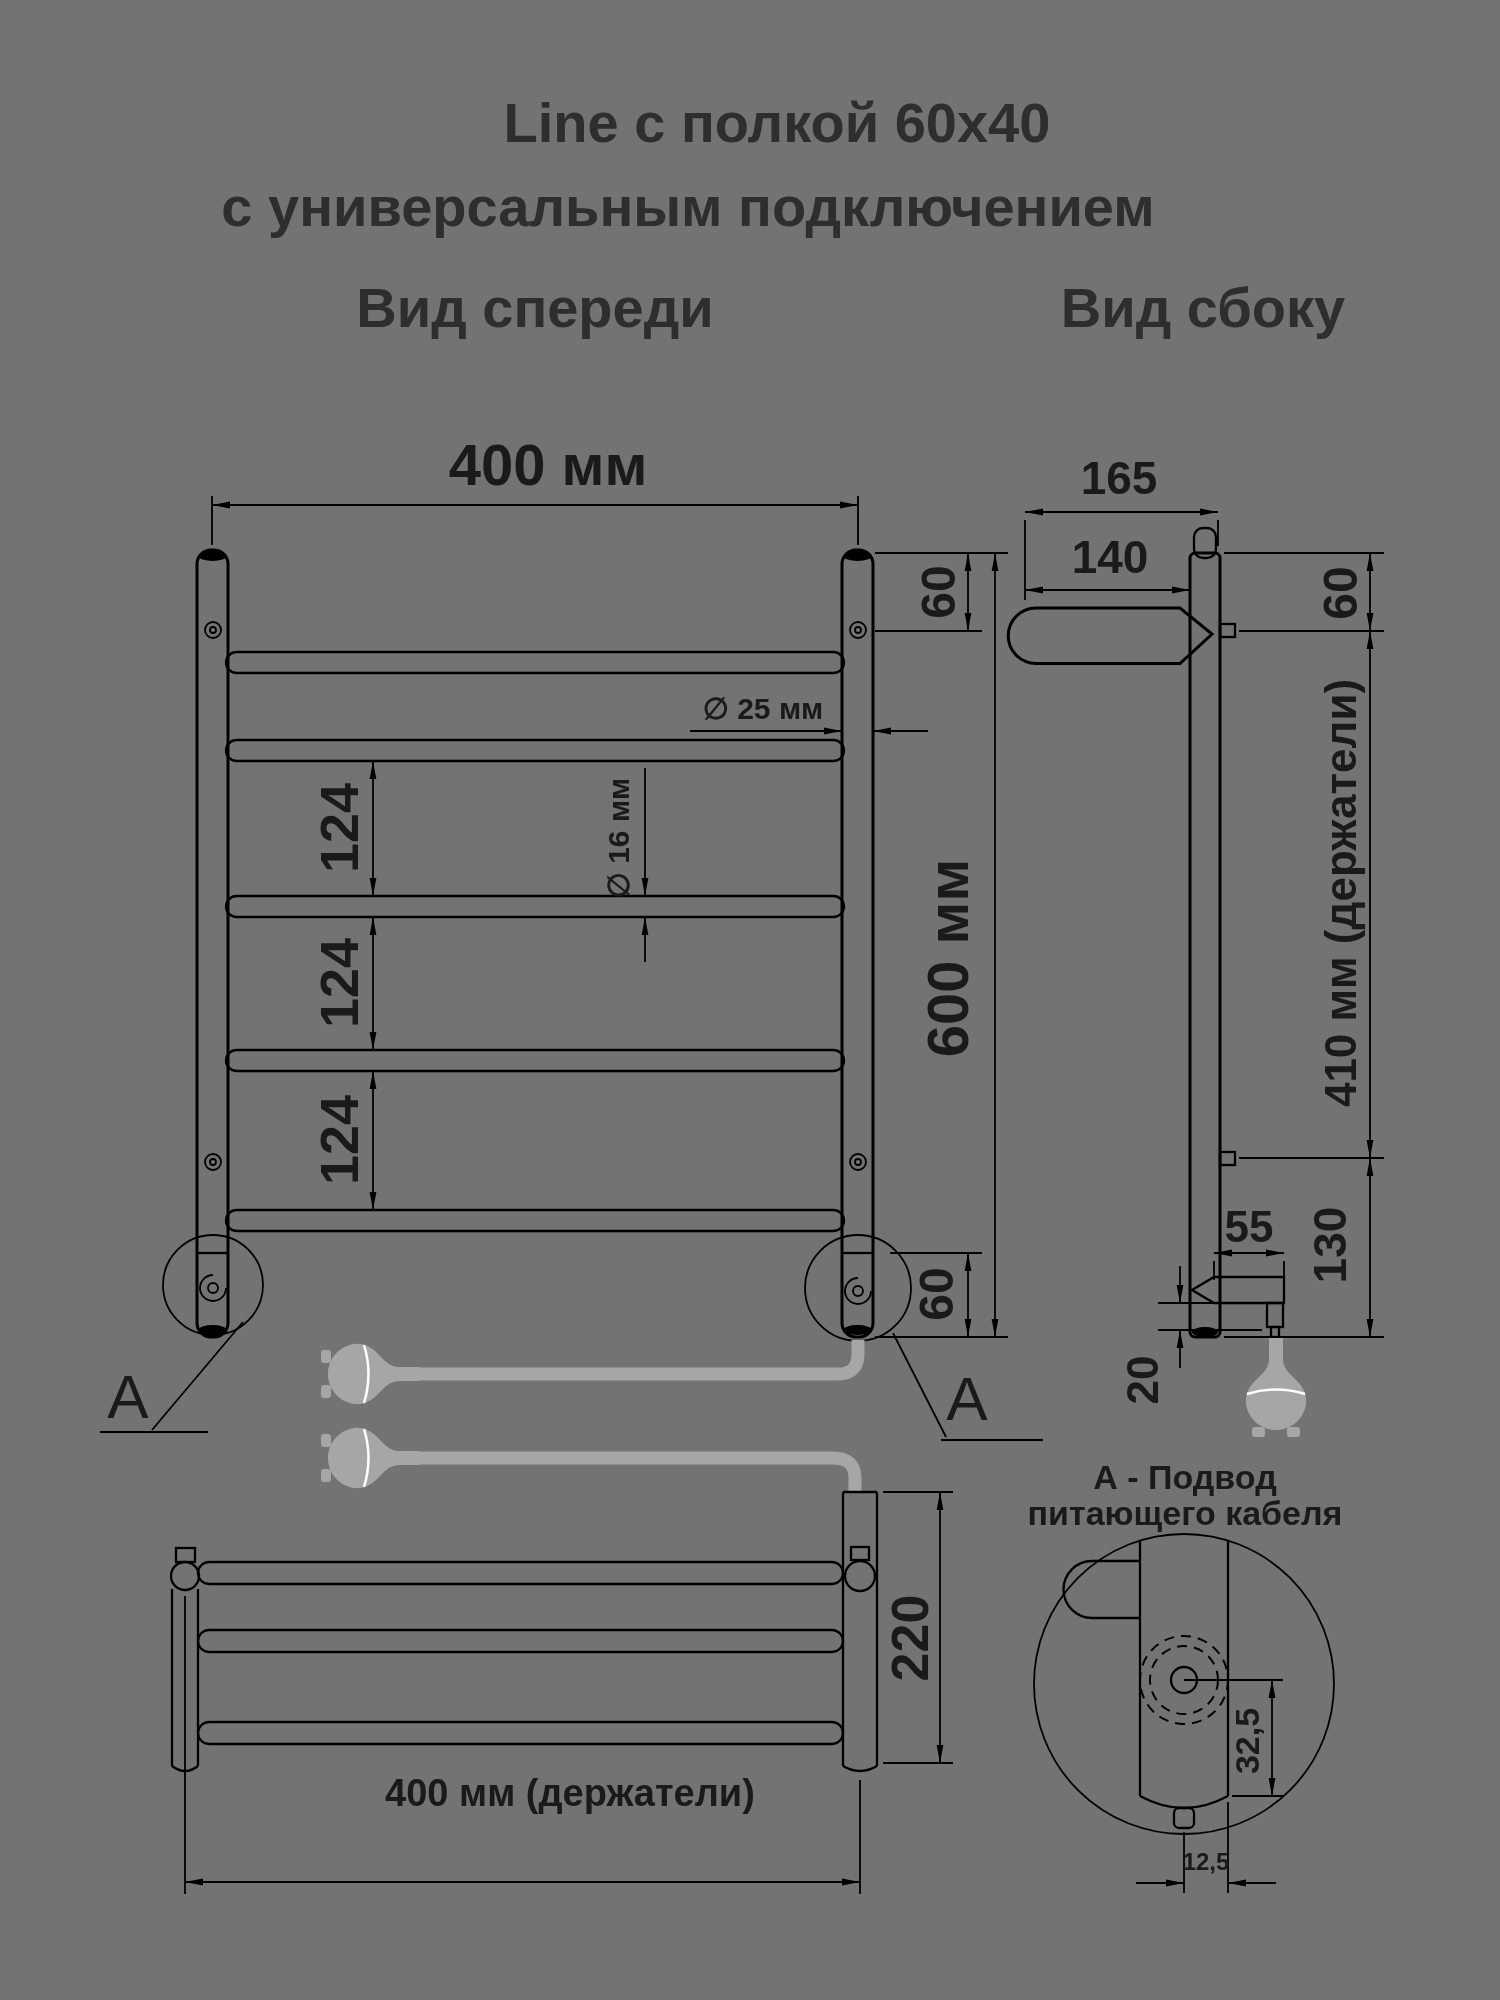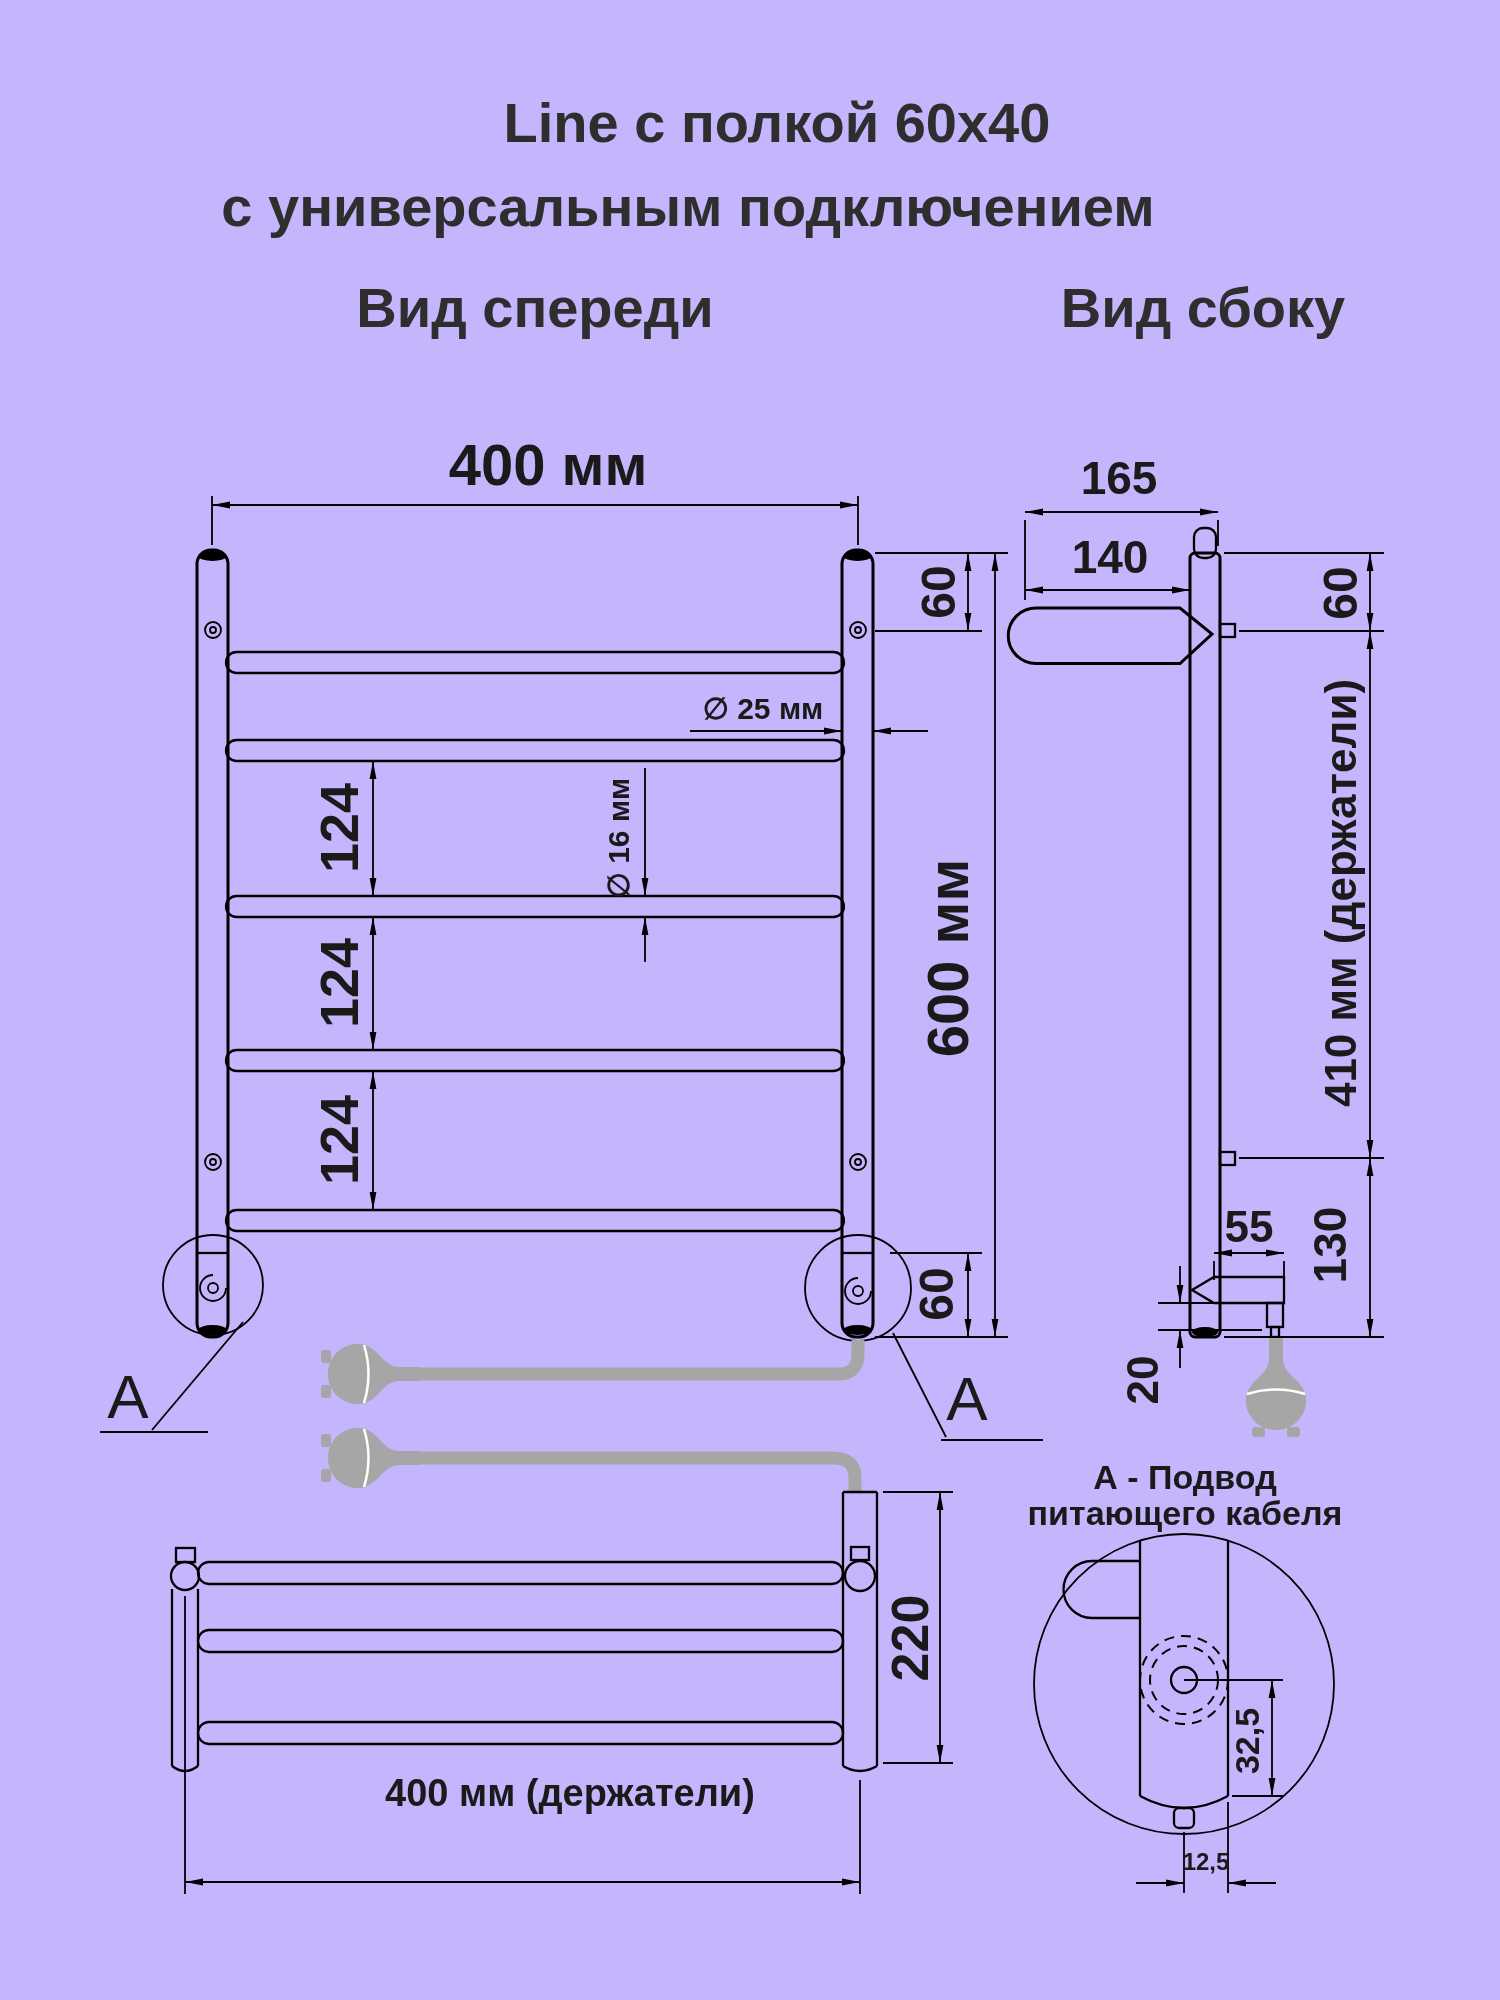--- a/index.html
+++ b/index.html
@@ -1,16 +1,16 @@
 <!DOCTYPE html>
 <html><head>
 <meta charset="utf-8">
 <style>
   html,body{margin:0;padding:0;background:#ffffff;}
-  .page{width:1500px;height:2000px;background:#c4b5fd;position:relative;}
+  .page{width:1500px;height:2000px;background:#737373;position:relative;}
   svg{display:block;}
   text{font-family:"Liberation Sans",sans-serif;fill:#1a1a1a;font-weight:bold;
        text-anchor:middle;dominant-baseline:central;}
   .hdr{fill:#2e2e2e;}
   .ol{fill:none;stroke:#000;stroke-width:3;}
   .ol2{fill:none;stroke:#000;stroke-width:2.3;}
   .thin{fill:none;stroke:#000;stroke-width:1.8;}
   .dsh{fill:none;stroke:#000;stroke-width:2;stroke-dasharray:10 7;}
   .cap{fill:#000;}
   .cable{fill:none;stroke:#a6a6a6;stroke-width:13;}

